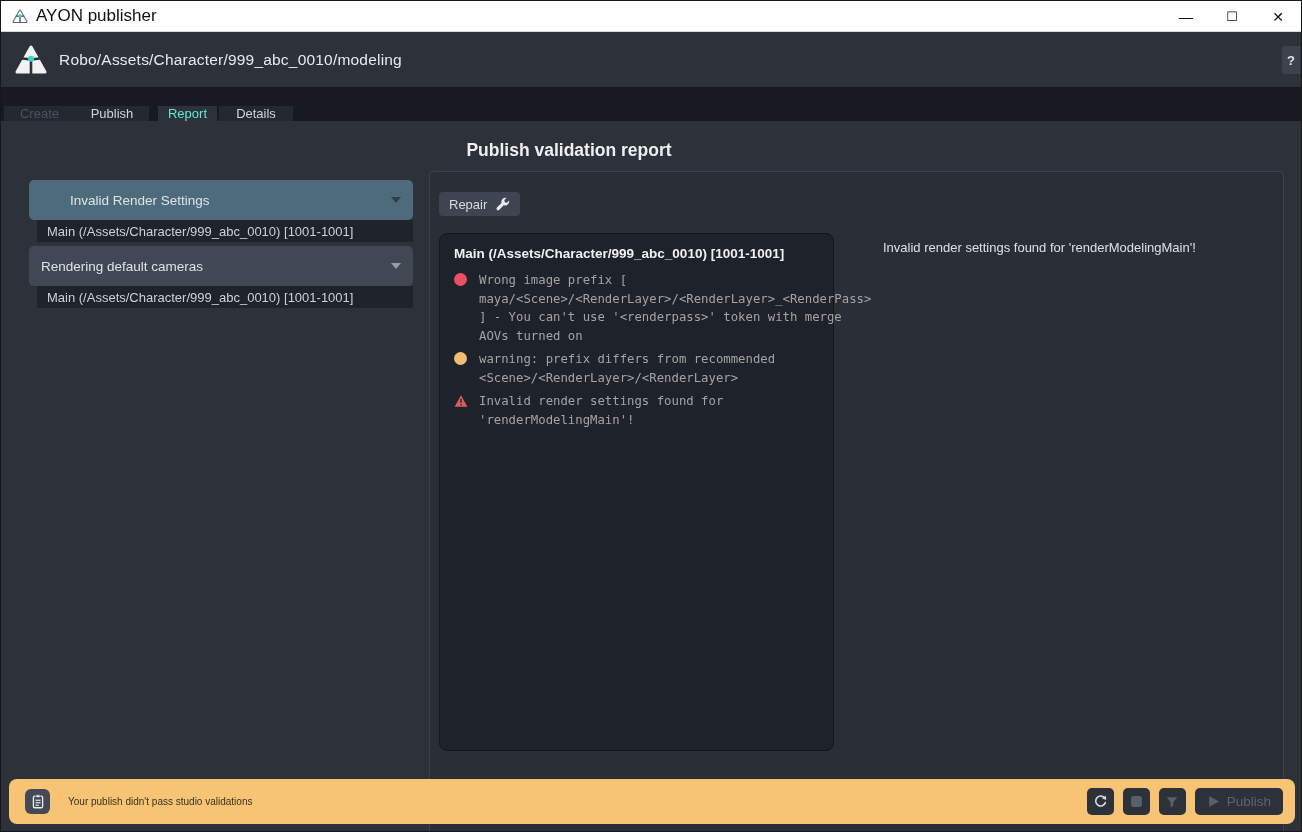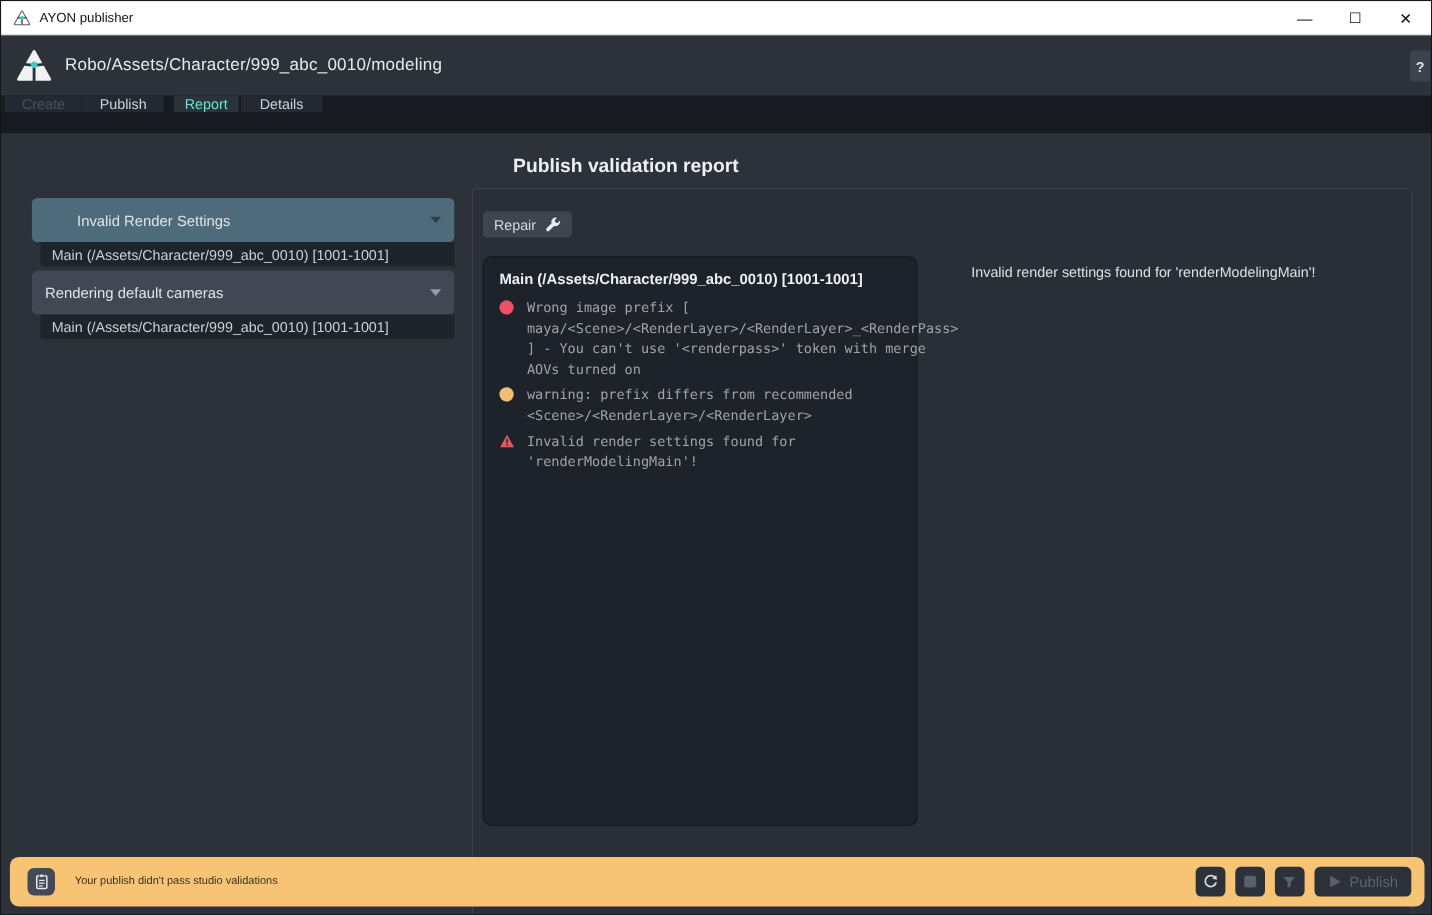--- a/index.html
+++ b/index.html
@@ -2,33 +2,33 @@
 <html><head>
 <meta charset="utf-8">
 <style>
   html,body{margin:0;padding:0;background:#101216;}
   *{box-sizing:border-box;font-family:"Liberation Sans",sans-serif;}
   .window{position:relative;width:1302px;height:832px;background:#2c313a;overflow:hidden;border:1px solid #15171b;}
 
   
   .titlebar{position:absolute;left:0;top:0;width:100%;height:31px;background:#ffffff;border-bottom:1px solid #d8d8d8;display:flex;align-items:center;}
   .titlebar-icon{margin-left:10px;width:17px;height:17px;display:flex;align-items:center;justify-content:center;}
-  .titlebar-title{margin-left:8px;font-size:12px;color:#111;}
+  .titlebar-title{margin-left:8px;font-size:17px;color:#111;}
   .win-controls{position:absolute;right:0;top:0;height:31px;display:flex;}
   .win-btn{width:46px;height:31px;display:flex;align-items:center;justify-content:center;font-size:14px;color:#111;cursor:default;}
   .win-btn.max{font-size:13px;}
 
   
   .app-header{position:absolute;left:0;top:32px;width:100%;height:54px;background:#2c313a;display:flex;align-items:center;}
   .ayon-logo{margin-left:14px;width:32px;height:30px;}
   .context{margin-left:12px;font-size:15.5px;color:#e7eaed;letter-spacing:.2px;}
   .help-btn{position:absolute;right:1px;top:13px;width:18px;height:28px;background:#3d434d;border-radius:3px 0 0 3px;color:#dfe3e8;font-size:13px;font-weight:bold;display:flex;align-items:center;justify-content:center;}
 
   
-  .tabbar{position:absolute;left:0;top:86px;width:100%;height:34px;background:#171a20;display:flex;align-items:flex-start;padding-left:3px;}
+  .tabbar{position:absolute;left:0;top:86px;width:100%;height:34px;background:#171a20;display:flex;align-items:flex-end;padding-left:3px;}
   .tab{display:flex;align-items:center;justify-content:center;font-size:13px;background:#242831;color:#ced3d9;}
   .tab.disabled{color:#4b525c;}
   .tab.active{background:#2c313a;color:#5eead4;}
   .tab-gap{background:#171a20;}
 
   
   .page-title{position:absolute;left:0;top:139px;width:1136px;text-align:center;font-size:17.5px;font-weight:bold;color:#edeff1;}
 
   .plugin-card{position:absolute;left:28px;width:384px;height:40px;border-radius:5px;display:flex;align-items:center;padding:0 12px;}
   .plugin-card.selected{background:#4e6b7b;padding-left:41px;}

